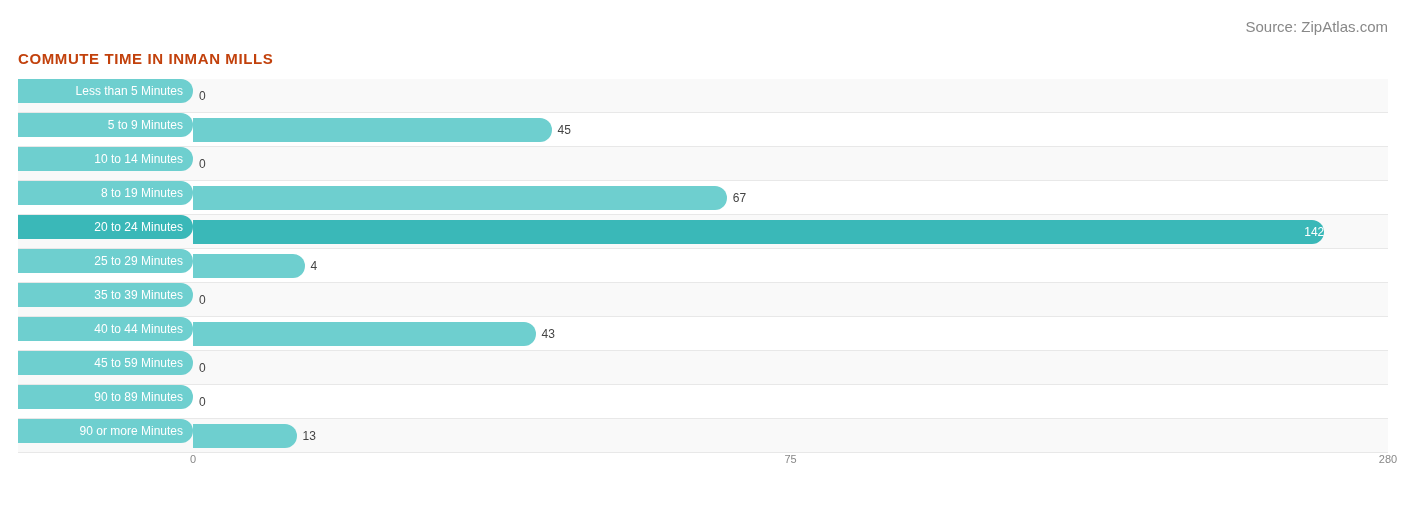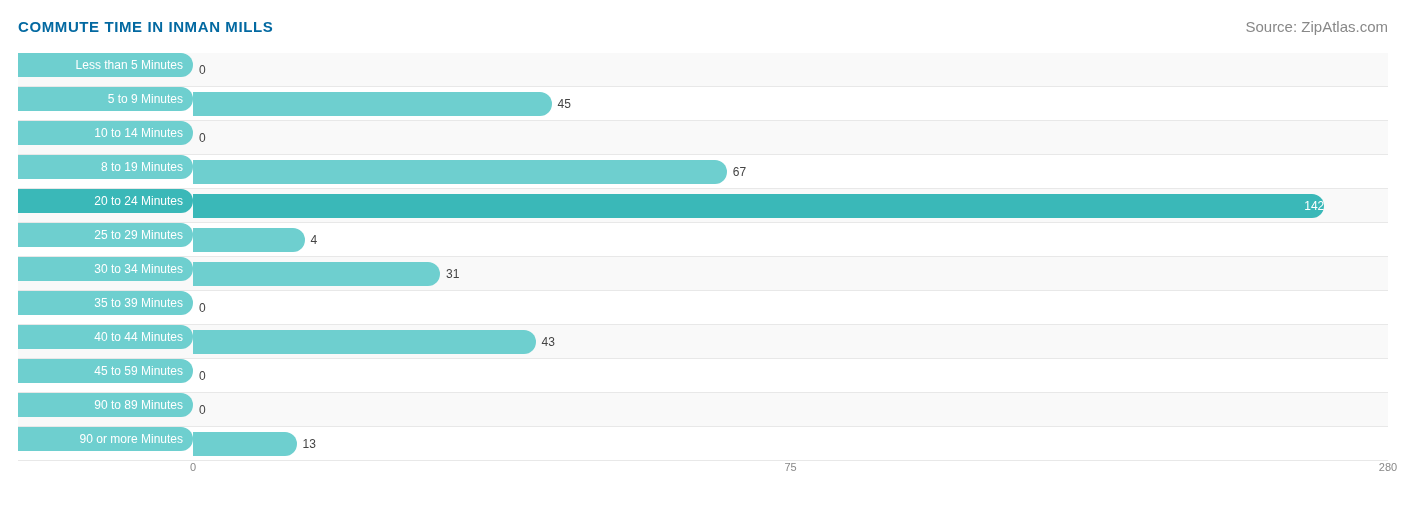--- a/index.html
+++ b/index.html
@@ -8,22 +8,23 @@
       background: #fff;
       width: 1406px;
       min-height: 523px;
       padding: 18px 18px 18px 18px;
     }
     .chart-title {
       font-size: 15px;
       font-weight: bold;
       text-transform: uppercase;
       letter-spacing: 0.04em;
-      color: #0369a1;
+      color: #c2410c;
       margin-bottom: 4px;
+      margin-top: 32px;
     }
     .source-line {
       text-align: right;
       font-size: 15px;
       color: #888;
       margin-bottom: 10px;
     }
     .chart-area {
       position: relative;
       width: 100%;
@@ -143,27 +144,20 @@
         </div>
       </div>
       <div class="bar-row">
         <div class="bar-label">25 to 29 Minutes</div>
         <div class="bar-track">
           <div class="bar-fill" style="width: 9.33333%;"></div>
           <span class="bar-value">4</span>
         </div>
       </div>
       <div class="bar-row">
-        <div class="bar-label">30 to 34 Minutes</div>
-        <div class="bar-track">
-          <div class="bar-fill" style="width: 20.6667%;"></div>
-          <span class="bar-value">31</span>
-        </div>
-      </div>
-      <div class="bar-row">
         <div class="bar-label">35 to 39 Minutes</div>
         <div class="bar-track">
           <span class="bar-value" style="margin-left: 6px;">0</span>
         </div>
       </div>
       <div class="bar-row">
         <div class="bar-label">40 to 44 Minutes</div>
         <div class="bar-track">
           <div class="bar-fill" style="width: 28.6667%;"></div>
           <span class="bar-value">43</span>

